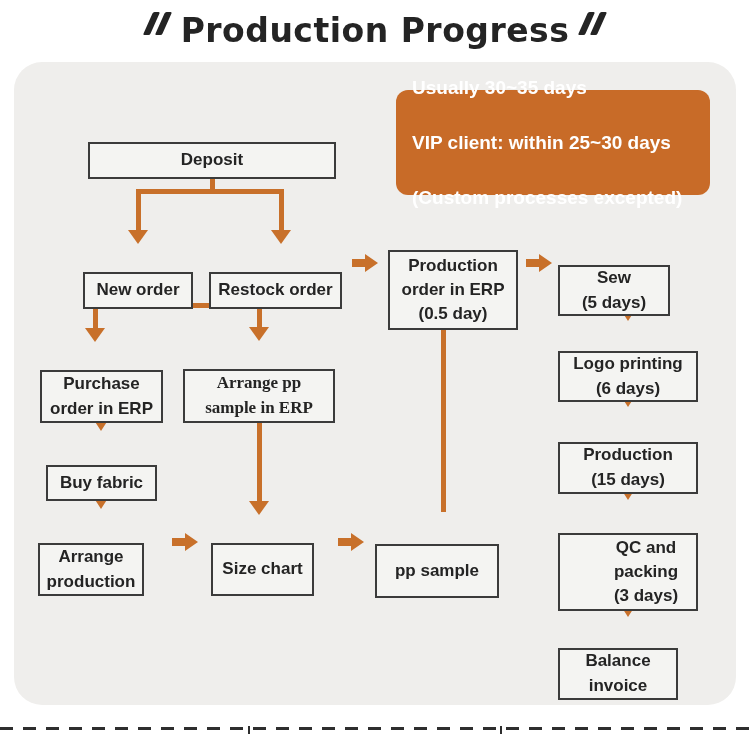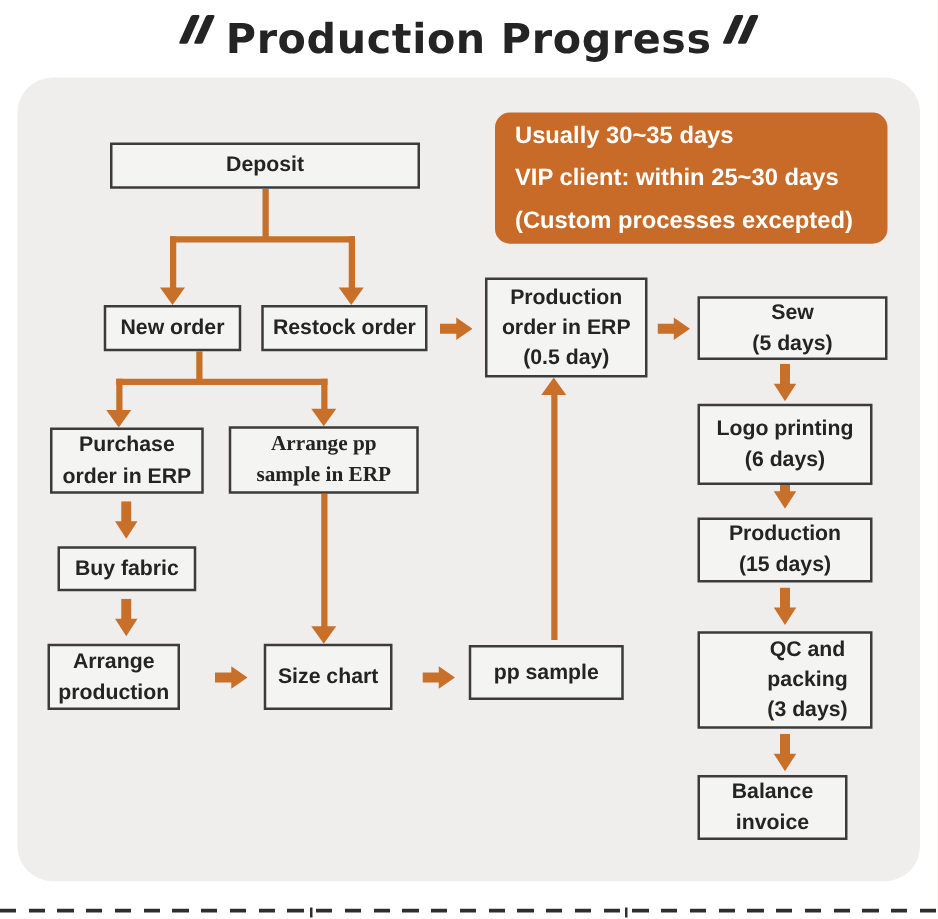--- a/index.html
+++ b/index.html
@@ -38,46 +38,46 @@
     position:absolute;left:14px;top:62px;width:722px;height:643px;
     background:var(--panel-bg);border-radius:28px;
   }
 
   
   .callout{
     position:absolute;left:396px;top:90px;width:314px;height:105px;
     background:var(--callout-bg);border-radius:12px;
     color:#ffffff;font-weight:bold;font-size:19px;
     display:flex;flex-direction:column;justify-content:center;
-    padding-left:16px;line-height:34px;
+    padding-left:16px;line-height:34px;gap:21px;
   }
 
   
   .node{
     position:absolute;background:var(--box-bg);
     border:2px solid var(--box-border);
     display:flex;align-items:center;justify-content:center;text-align:center;
     font-weight:bold;font-size:17px;color:var(--text-dark);
-    white-space:pre-line;line-height:1.45;
+    white-space:pre-line;line-height:1.45;margin-top:28px;
   }
   #deposit{left:88px;top:114px;width:248px;height:37px;}
   #new-order{left:83px;top:244px;width:110px;height:37px;}
   #restock-order{left:209px;top:244px;width:133px;height:37px;}
   #production-order-erp{left:388px;top:222px;width:130px;height:80px;line-height:1.4;}
-  #sew{left:558px;top:237px;width:152px;height:51px;}
-  #logo-printing{left:558px;top:323px;width:140px;height:65px;}
+  #sew{left:558px;top:237px;width:112px;height:51px;}
+  #logo-printing{left:558px;top:323px;width:140px;height:51px;}
   #production{left:558px;top:414px;width:140px;height:52px;}
   #qc-packing{left:558px;top:505px;width:140px;height:78px;line-height:1.4;padding-left:36px;}
   #balance-invoice{left:558px;top:620px;width:120px;height:52px;}
   #purchase-order-erp{left:40px;top:342px;width:123px;height:53px;}
   #arrange-pp-sample{left:183px;top:341px;width:152px;height:54px;font-family:Liberation Serif, serif;}
   #buy-fabric{left:46px;top:437px;width:111px;height:36px;}
   #arrange-production{left:38px;top:515px;width:106px;height:53px;}
   #size-chart{left:211px;top:515px;width:103px;height:53px;}
-  #pp-sample{left:375px;top:516px;width:124px;height:44px;}
+  #pp-sample{left:375px;top:516px;width:124px;height:54px;}
 
   
   .line{position:absolute;background:var(--accent-orange);}
   .ah-down{position:absolute;width:0;height:0;
     border-left:10px solid transparent;border-right:10px solid transparent;
     border-top:14px solid var(--accent-orange);}
   .ah-up{position:absolute;width:0;height:0;
     border-left:10px solid transparent;border-right:10px solid transparent;
     border-bottom:14px solid var(--accent-orange);}
 

